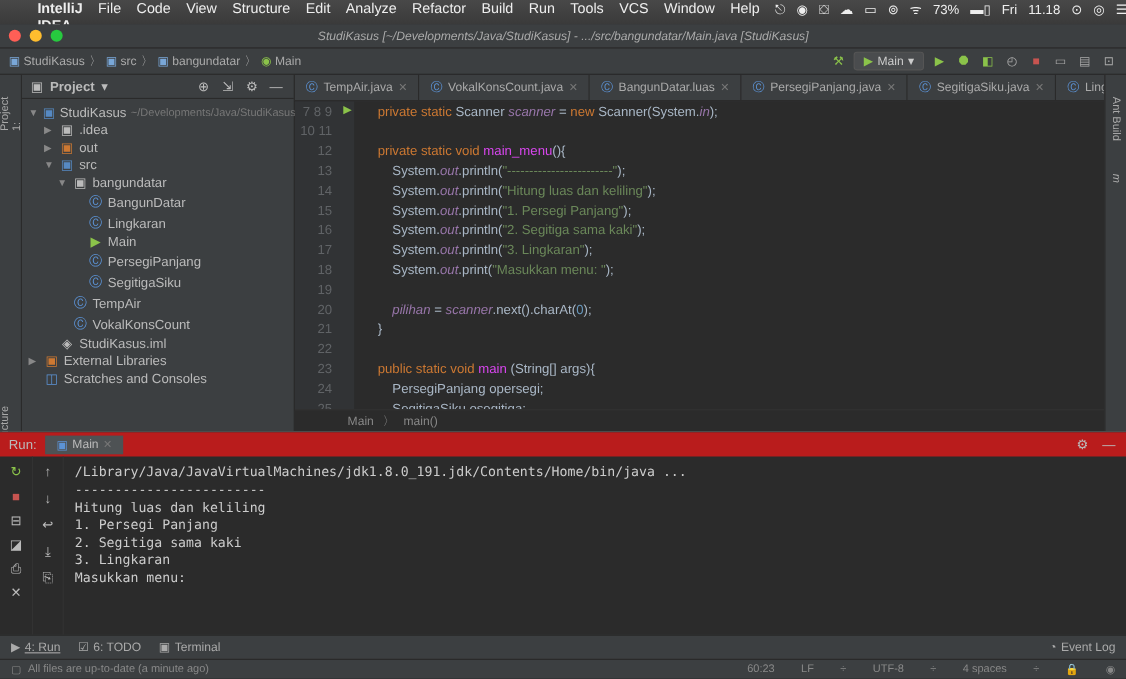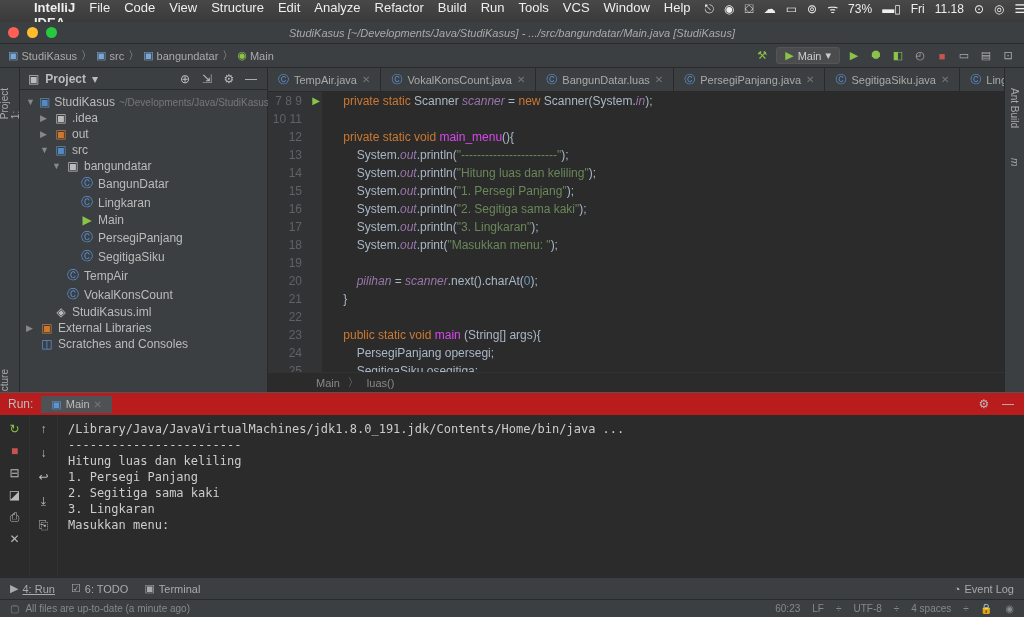--- a/index.html
+++ b/index.html
@@ -85,21 +85,21 @@
     .run-toolbar2 { width: 28px; display: flex; flex-direction: column; align-items: center; gap: 8px; padding: 6px 0; border-right: 1px solid #323232; }
     .run-console { flex: 1; padding: 6px 10px; font-family: 'Menlo', monospace; font-size: 12px; color: #ccc; line-height: 16px; white-space: pre; }
     
     
     .bottom-bar { height: 22px; background: #3c3f41; display: flex; align-items: center; padding: 0 10px; gap: 16px; font-size: 11px; color: #aaa; border-top: 1px solid #2a2a2a; }
     .bottom-item { display: flex; align-items: center; gap: 4px; cursor: pointer; }
     .bottom-right { margin-left: auto; display: flex; gap: 16px; align-items: center; }
     
     
     .status-bar { height: 18px; background: #3c3f41; display: flex; align-items: center; padding: 0 10px; font-size: 10px; color: #888; border-top: 1px solid #2a2a2a; }
-    .status-right { margin-left: auto; display: flex; gap: 12px; }
+    .status-right { margin-left: auto; display: flex; gap: 24px; }
   </style>
 </head>
 <body>
 
 <div class="macos-menubar">
   <span class="apple"></span>
   <span class="app-name">IntelliJ IDEA</span>
   <span>File</span>
   <span>Code</span>
   <span>View</span>
@@ -383,21 +383,21 @@
 
         opersegi =  PersegiPanjang();
         osegitiga =  SegitigaSiku();
         olingkaran =  Lingkaran();
 
         ();
 </div>
     </div>
     <div class="editor-breadcrumb">
       <span>Main</span> 〉
-      <span>luas()</span>
+      <span>main()</span>
     </div>
   </div>
 
   <div class="right-tabs">
     <div class="vert-tab" style="transform:none;">Ant Build</div>
     <div class="vert-tab" style="transform:none;font-style:italic;">m</div>
   </div>
 </div>
 
 <div class="run-panel">

